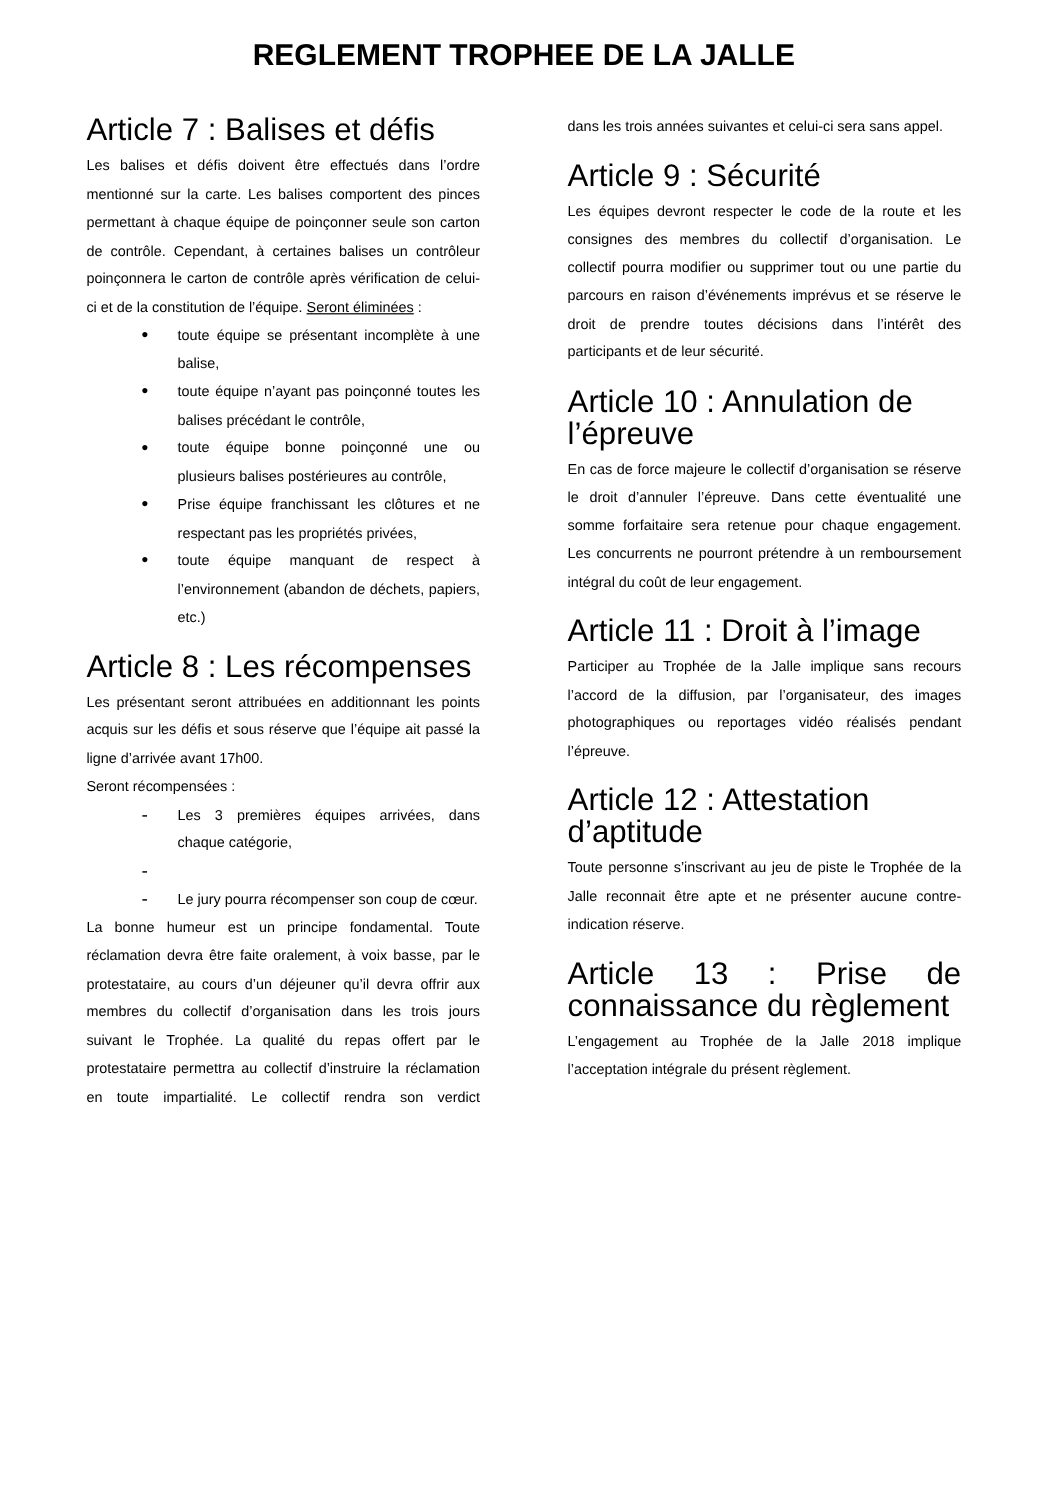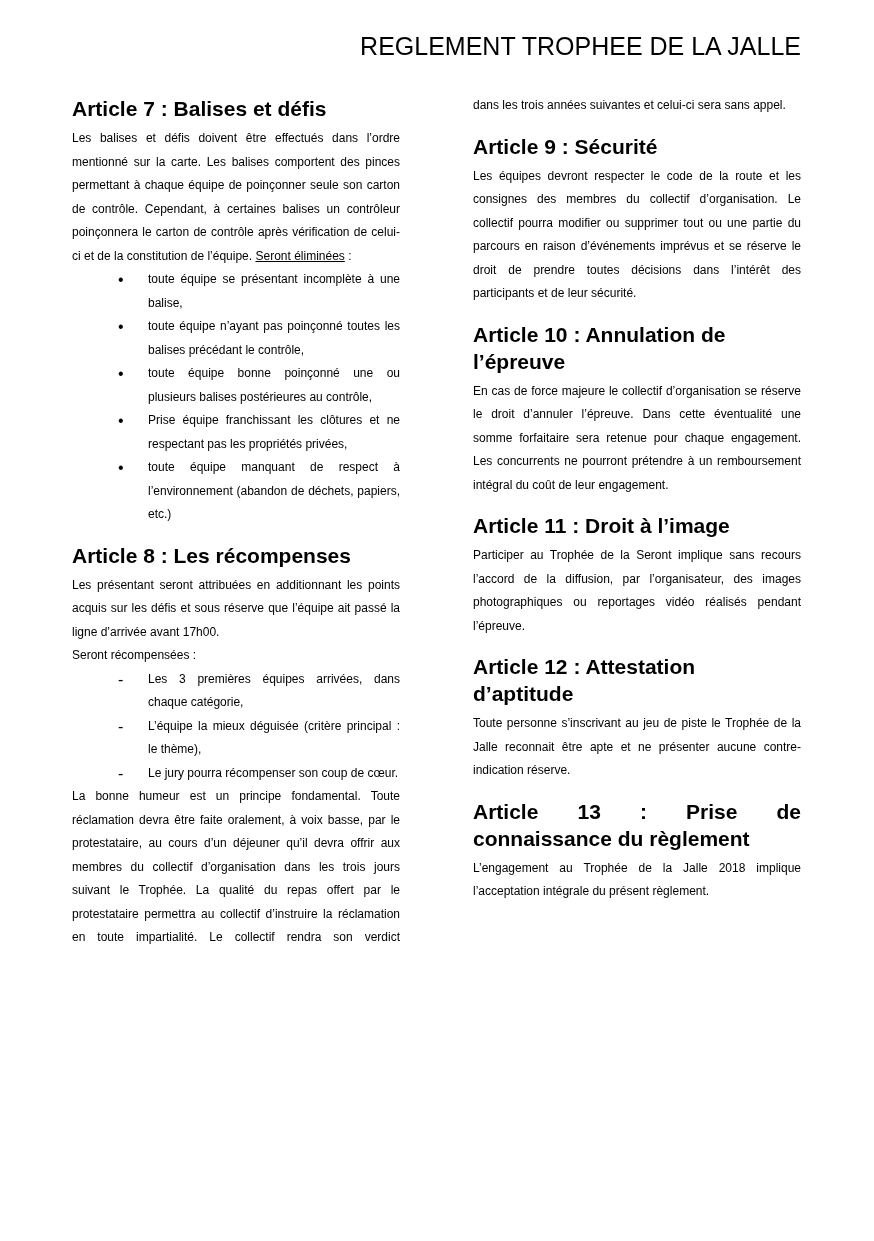--- a/index.html
+++ b/index.html
@@ -14,38 +14,38 @@
     height: 1241px;
     box-sizing: border-box;
     background: #ffffff;
     color: #000000;
     font-family: "Liberation Sans", sans-serif;
     padding: 30px 73px 0 72px;
     overflow: hidden;
   }
   h1.doc-title {
     font-size: 25px;
-    font-weight: 400;
-    text-align: right;
+    font-weight: 700;
+    text-align: center;
     margin: 0 0 18px 0;
     line-height: 32px;
     white-space: nowrap;
   }
   .columns {
     display: flex;
     gap: 73px;
     align-items: flex-start;
   }
   .col {
     flex: 1 1 0;
     min-width: 0;
   }
   h2.article-heading {
-    font-size: 21px;
-    font-weight: 700;
+    font-size: 26px;
+    font-weight: 400;
     line-height: 27px;
     margin: 15px 0 5px 0;
   }
   h2.one-line { white-space: nowrap; }
   .h2line { display: block; }
   .h2line.stretch {
     text-align: justify;
     text-align-last: justify;
   }
   p.body {
@@ -121,21 +121,20 @@
 
       <p class="body">Seront récompensées&nbsp;:</p>
 
       <div class="list">
         <div class="li">
           <span class="marker">-</span>
           <div class="litext">Les 3 premières équipes arrivées, dans chaque catégorie,</div>
         </div>
         <div class="li">
           <span class="marker">-</span>
-          <div class="litext">L’équipe la mieux déguisée (critère principal&nbsp;: le thème),</div>
         </div>
         <div class="li">
           <span class="marker">-</span>
           <div class="litext">Le jury pourra récompenser son coup de cœur.</div>
         </div>
       </div>
 
       <p class="body just-all">La bonne humeur est un principe fondamental. Toute réclamation devra être faite oralement, à voix basse, par le protestataire, au cours d’un déjeuner qu’il devra offrir aux membres du collectif d’organisation dans les trois jours suivant le Trophée. La qualité du repas offert par le protestataire permettra au collectif d’instruire la réclamation en toute impartialité. Le collectif rendra son verdict</p>
 
     </div>
@@ -147,21 +146,21 @@
       <h2 class="article-heading one-line">Article 9&nbsp;: Sécurité</h2>
       <p class="body just">Les équipes devront respecter le code de la route et les consignes des membres du collectif d’organisation. Le collectif pourra modifier ou supprimer tout ou une partie du parcours en raison d’événements imprévus et se réserve le droit de prendre toutes décisions dans l’intérêt des participants et de leur sécurité.</p>
 
       <h2 class="article-heading">
           <span class="h2line">Article 10&nbsp;: Annulation de</span>
           <span class="h2line">l’épreuve</span>
         </h2>
       <p class="body just">En cas de force majeure le collectif d’organisation se réserve le droit d’annuler l’épreuve. Dans cette éventualité une somme forfaitaire sera retenue pour chaque engagement. Les concurrents ne pourront prétendre à un remboursement intégral du coût de leur engagement.</p>
 
       <h2 class="article-heading one-line">Article 11&nbsp;: Droit à l’image</h2>
-      <p class="body just">Participer au Trophée de la Seront implique sans recours l’accord de la diffusion, par l’organisateur, des images photographiques ou reportages vidéo réalisés pendant l’épreuve.</p>
+      <p class="body just">Participer au Trophée de la Jalle implique sans recours l’accord de la diffusion, par l’organisateur, des images photographiques ou reportages vidéo réalisés pendant l’épreuve.</p>
 
       <h2 class="article-heading">
           <span class="h2line">Article 12&nbsp;: Attestation</span>
           <span class="h2line">d’aptitude</span>
         </h2>
       <p class="body just">Toute personne s’inscrivant au jeu de piste le Trophée de la Jalle reconnait être apte et ne présenter aucune contre-indication réserve.</p>
 
       <h2 class="article-heading">
           <span class="h2line stretch">Article 13&nbsp;: Prise de</span>
           <span class="h2line">connaissance du règlement</span>

